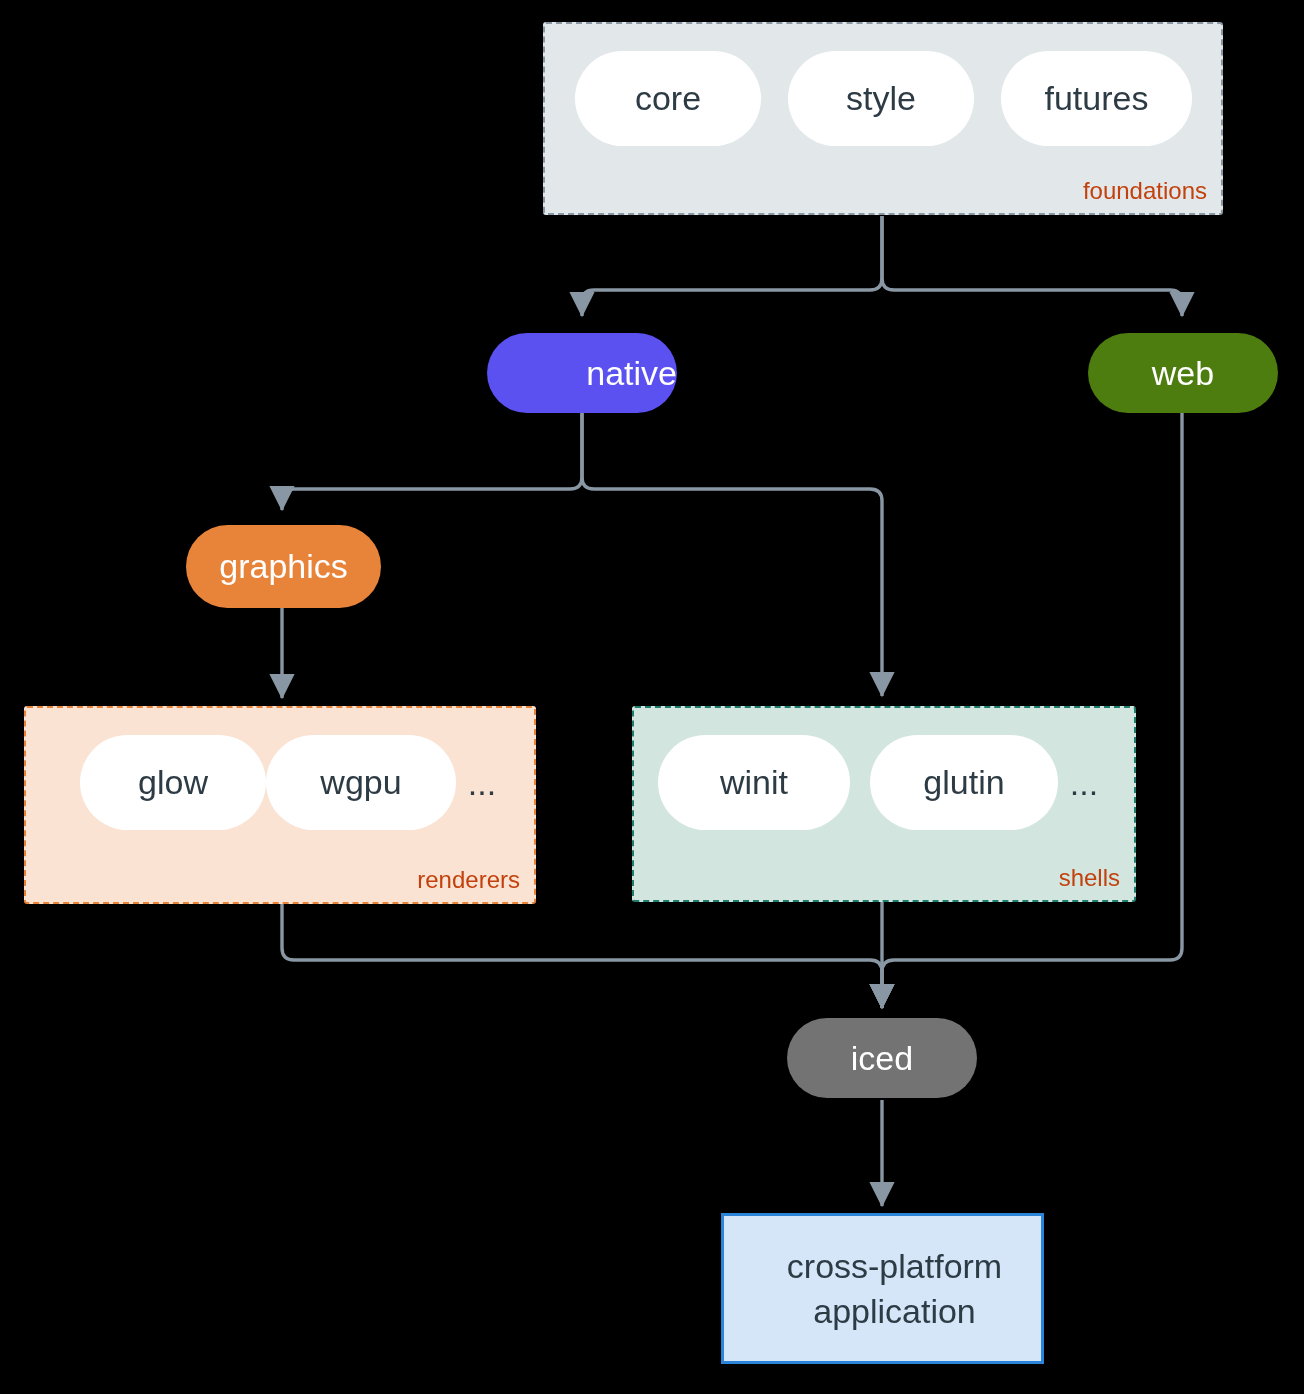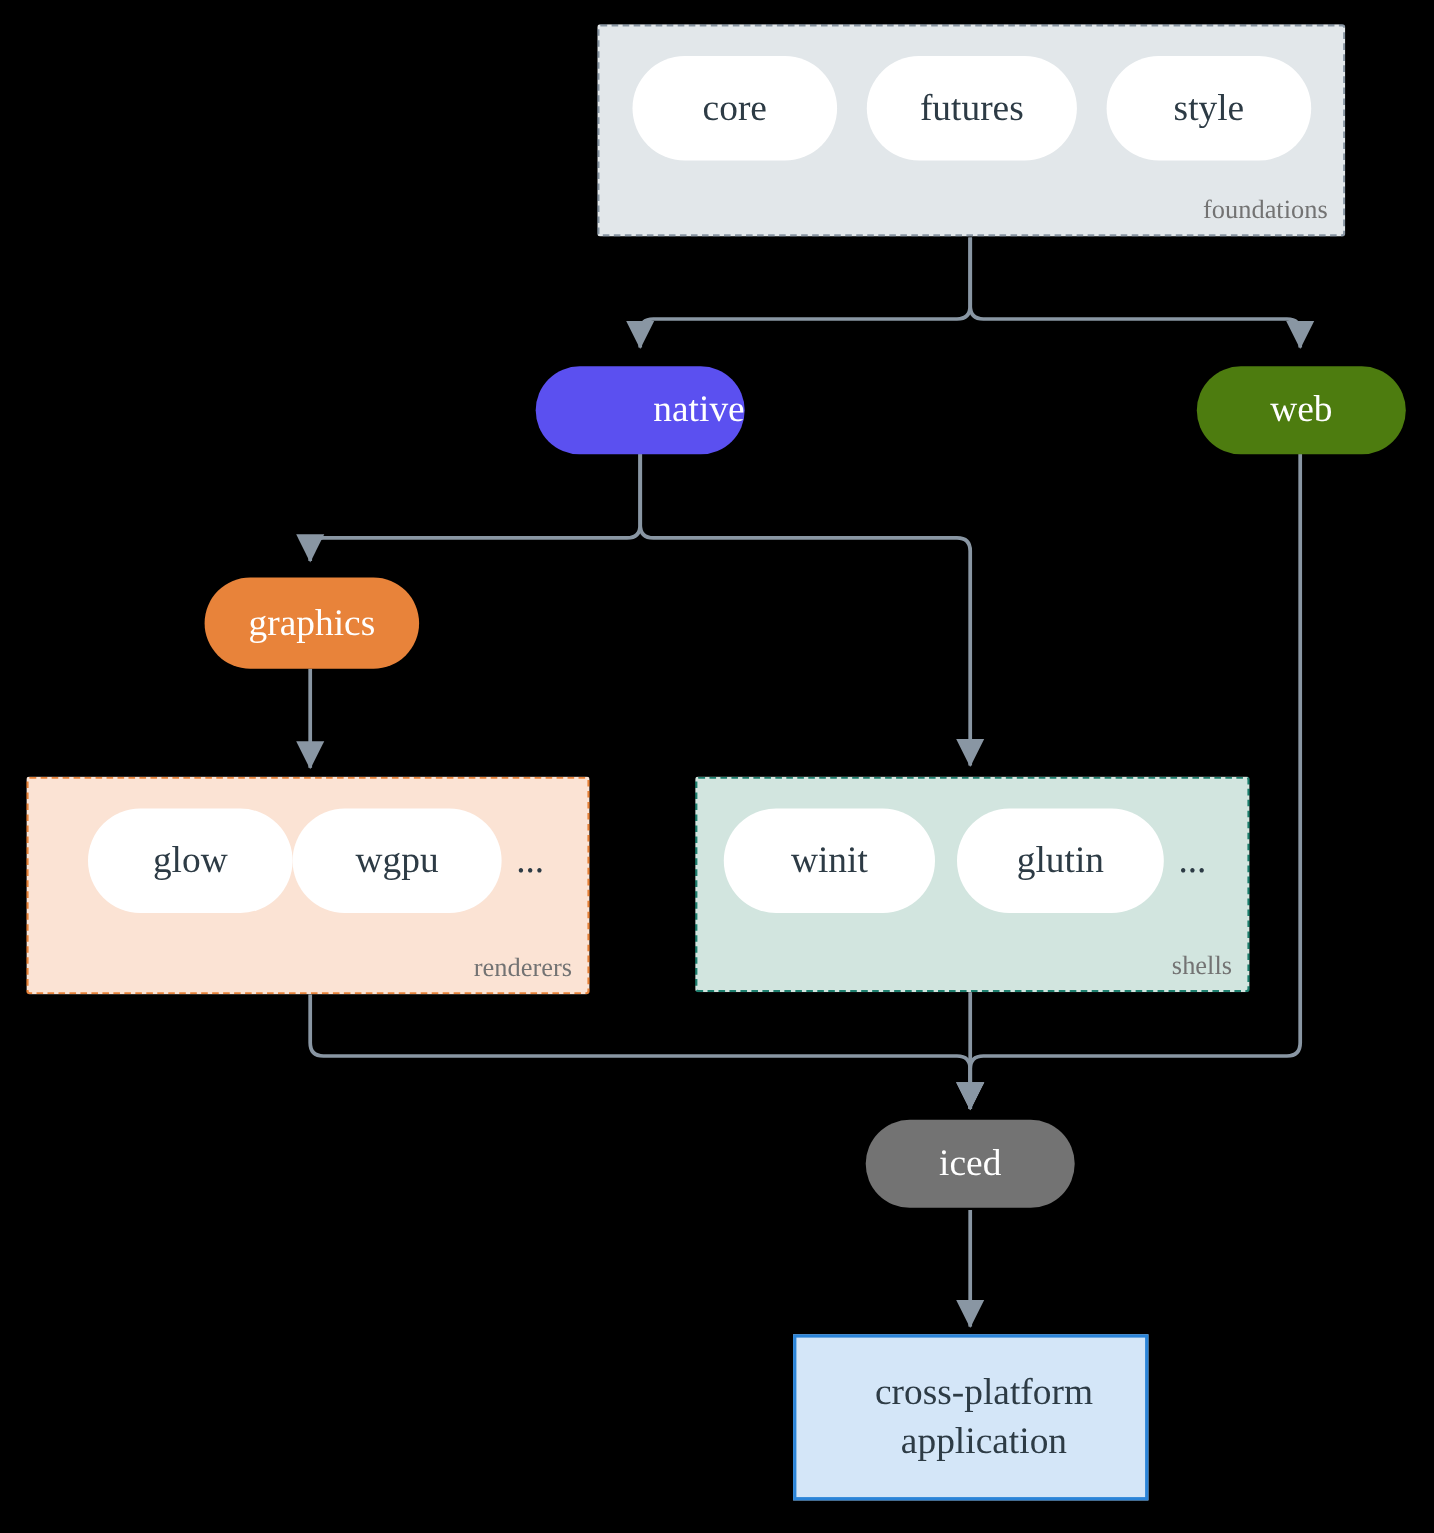--- a/index.html
+++ b/index.html
@@ -5,21 +5,21 @@
   html, body {
     margin: 0;
     padding: 0;
     background: #000000;
   }
   #canvas {
     position: relative;
     width: 1304px;
     height: 1394px;
     background: #000000;
-    font-family: Liberation Serif, serif;
+    font-family: Liberation Sans, sans-serif;
     overflow: hidden;
   }
   #edges {
     position: absolute;
     left: 0;
     top: 0;
     width: 1304px;
     height: 1394px;
     pointer-events: none;
   }
@@ -27,21 +27,21 @@
     position: absolute;
     box-sizing: border-box;
     display: flex;
     align-items: flex-start;
   }
   .group-label {
     position: absolute;
     right: 14px;
     bottom: 8px;
     font-size: 24px;
-    color: #737373;
+    color: #c2410c;
     white-space: nowrap;
   }
   .pill-row {
     position: absolute;
     display: flex;
     align-items: center;
   }
   .pill {
     background: #ffffff;
     border-radius: 999px;
@@ -115,25 +115,25 @@
 
     <path d="M 882 1100 L 882 1206" fill="none" stroke="#8996a3" stroke-width="3.4" marker-end="url(#arrow)"></path>
   </svg>
 
   <div class="group-box" style="left:543px; top:22px; width:680px; height:193px;
               background:#e2e7ea; border:2px dashed #8996a3; border-radius:3px;">
     <div class="pill-row" style="left:30px; top:27px;">
       <div class="pill" style="width:186px; height:95px;">
         <span>core</span>
       </div>
+      <div class="pill" style="width:186px; height:95px; margin-left:27px;">
+        <span>style</span>
+      </div>
       <div class="pill" style="width:191px; height:95px; margin-left:27px;">
         <span>futures</span>
-      </div>
-      <div class="pill" style="width:186px; height:95px; margin-left:27px;">
-        <span>style</span>
       </div>
     </div>
     <div class="group-label">foundations</div>
   </div>
 
   <div class="node" style="left:487px; top:333px; width:190px; height:80px; background:#5b50f0;justify-content:flex-end;">
     <span>native</span>
   </div>
 
   <div class="node" style="left:1088px; top:333px; width:190px; height:80px; background:#4d7c0f;">

